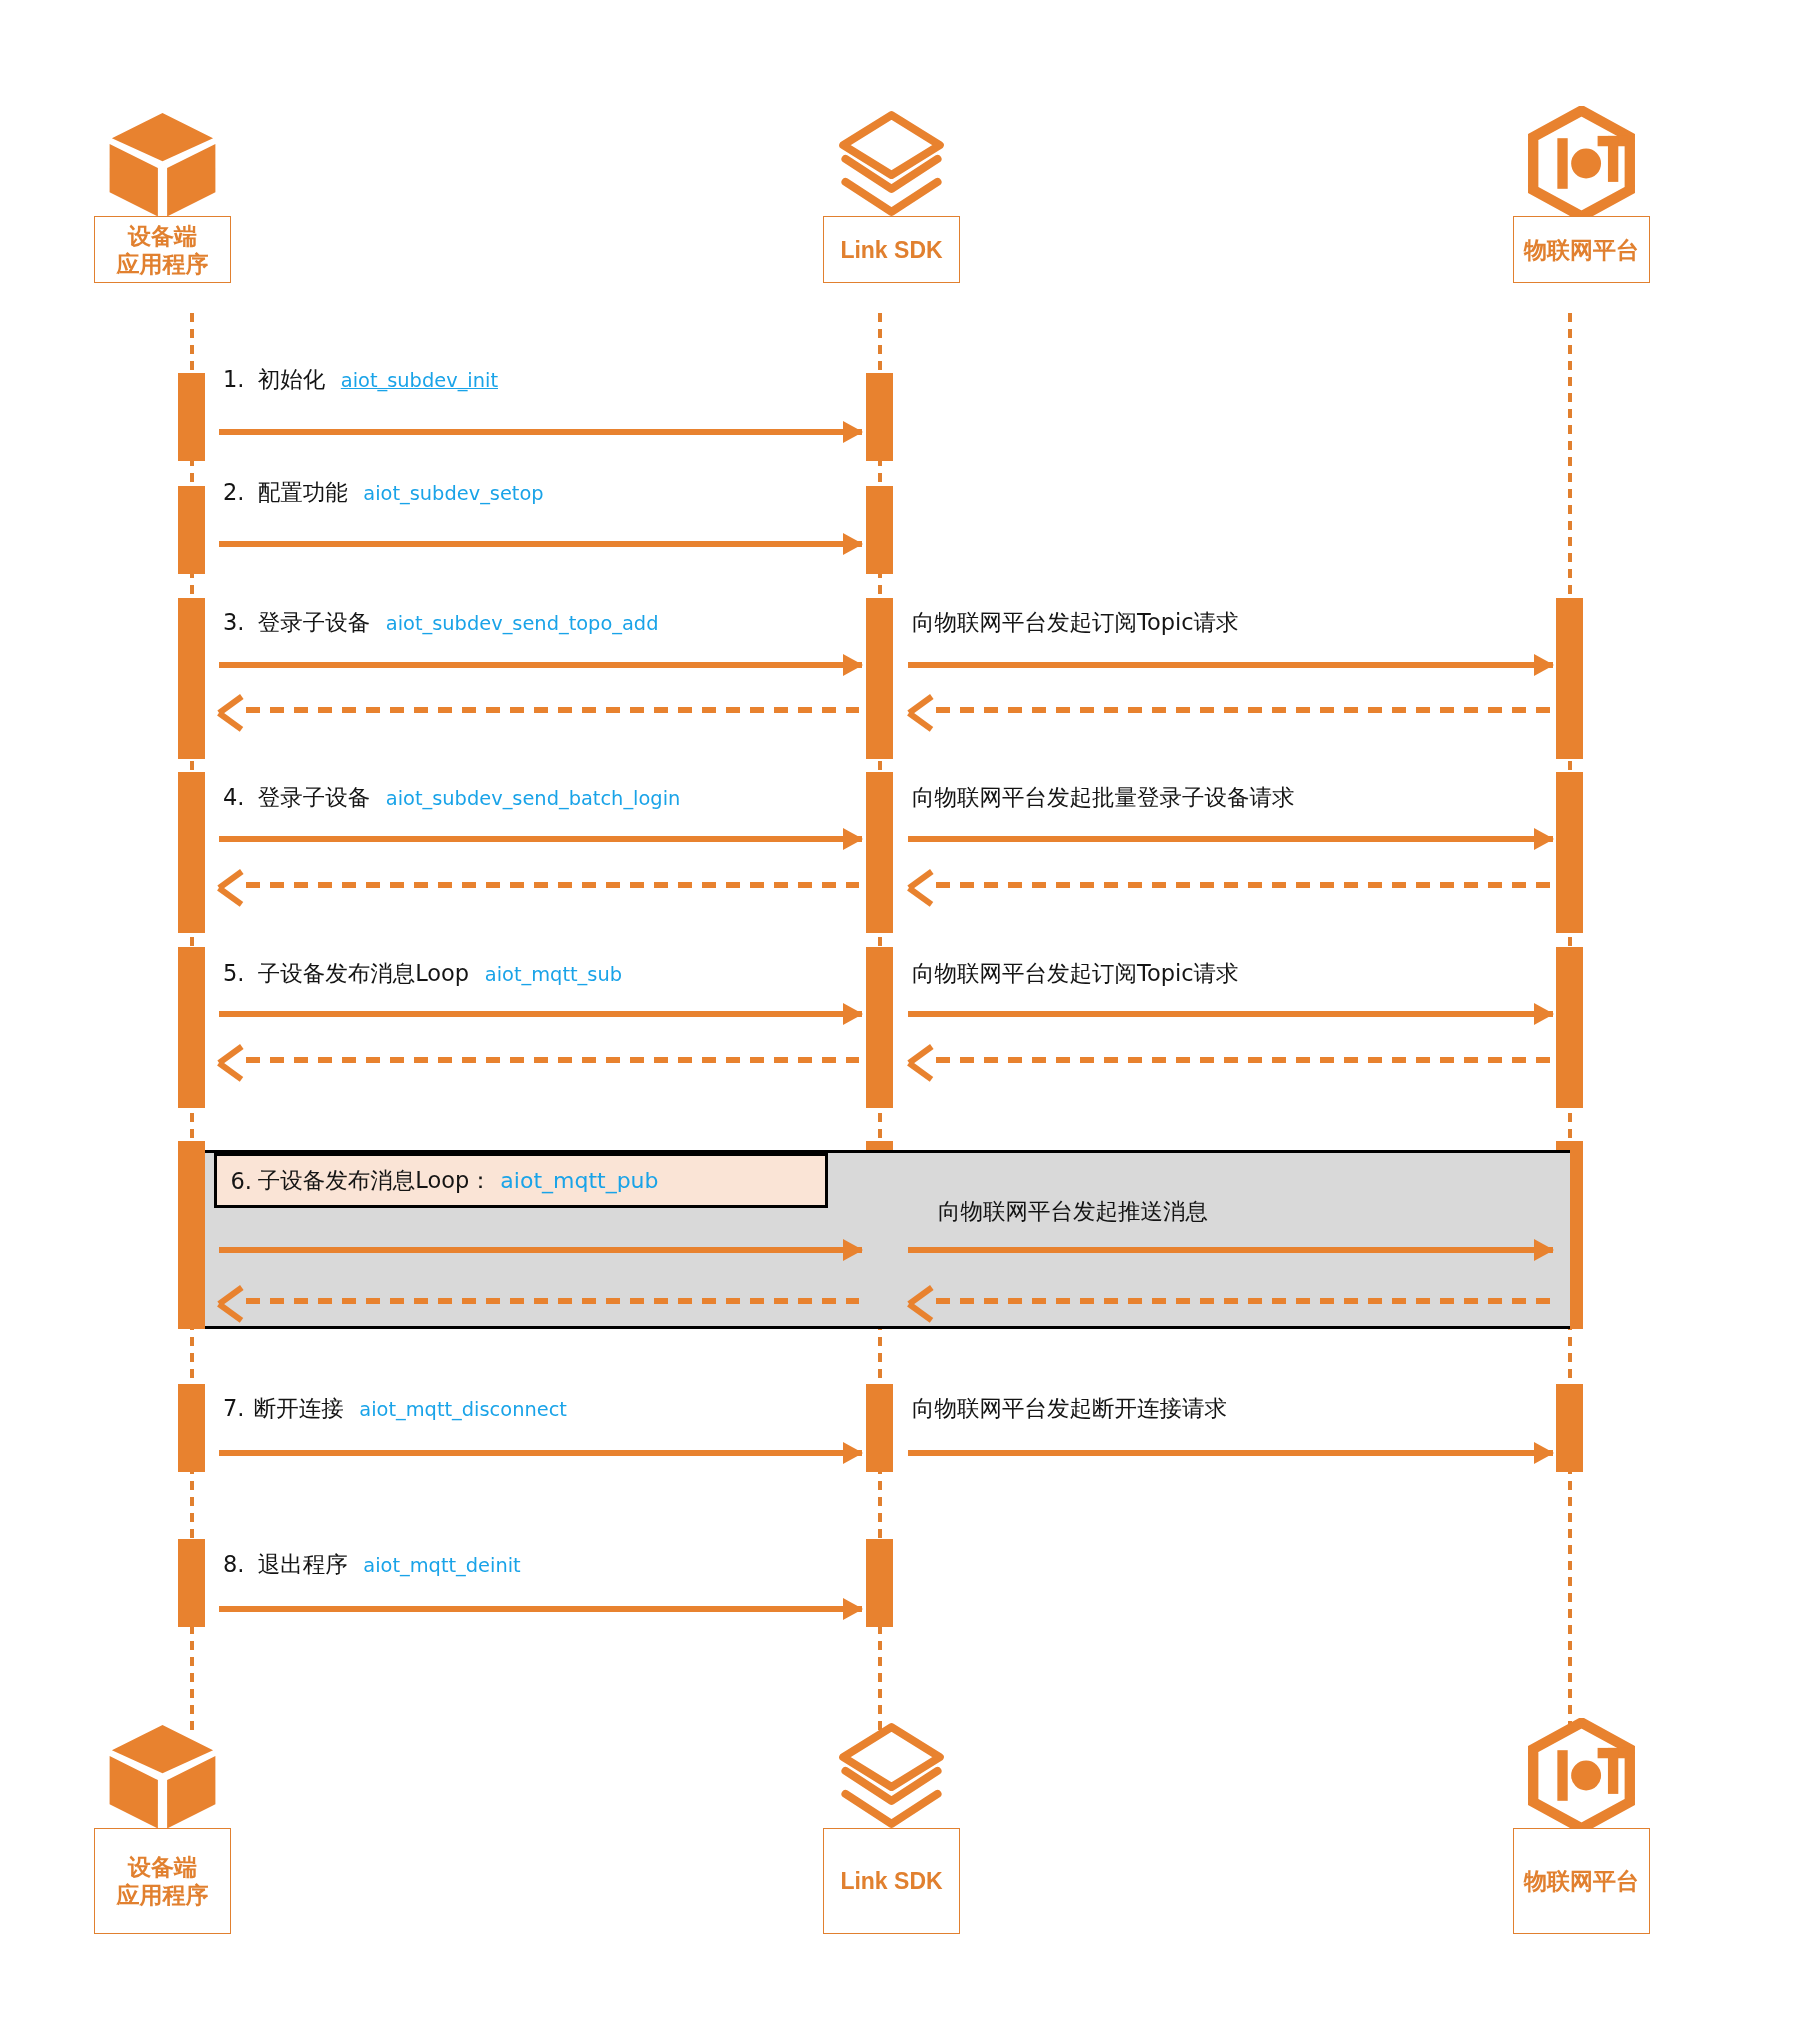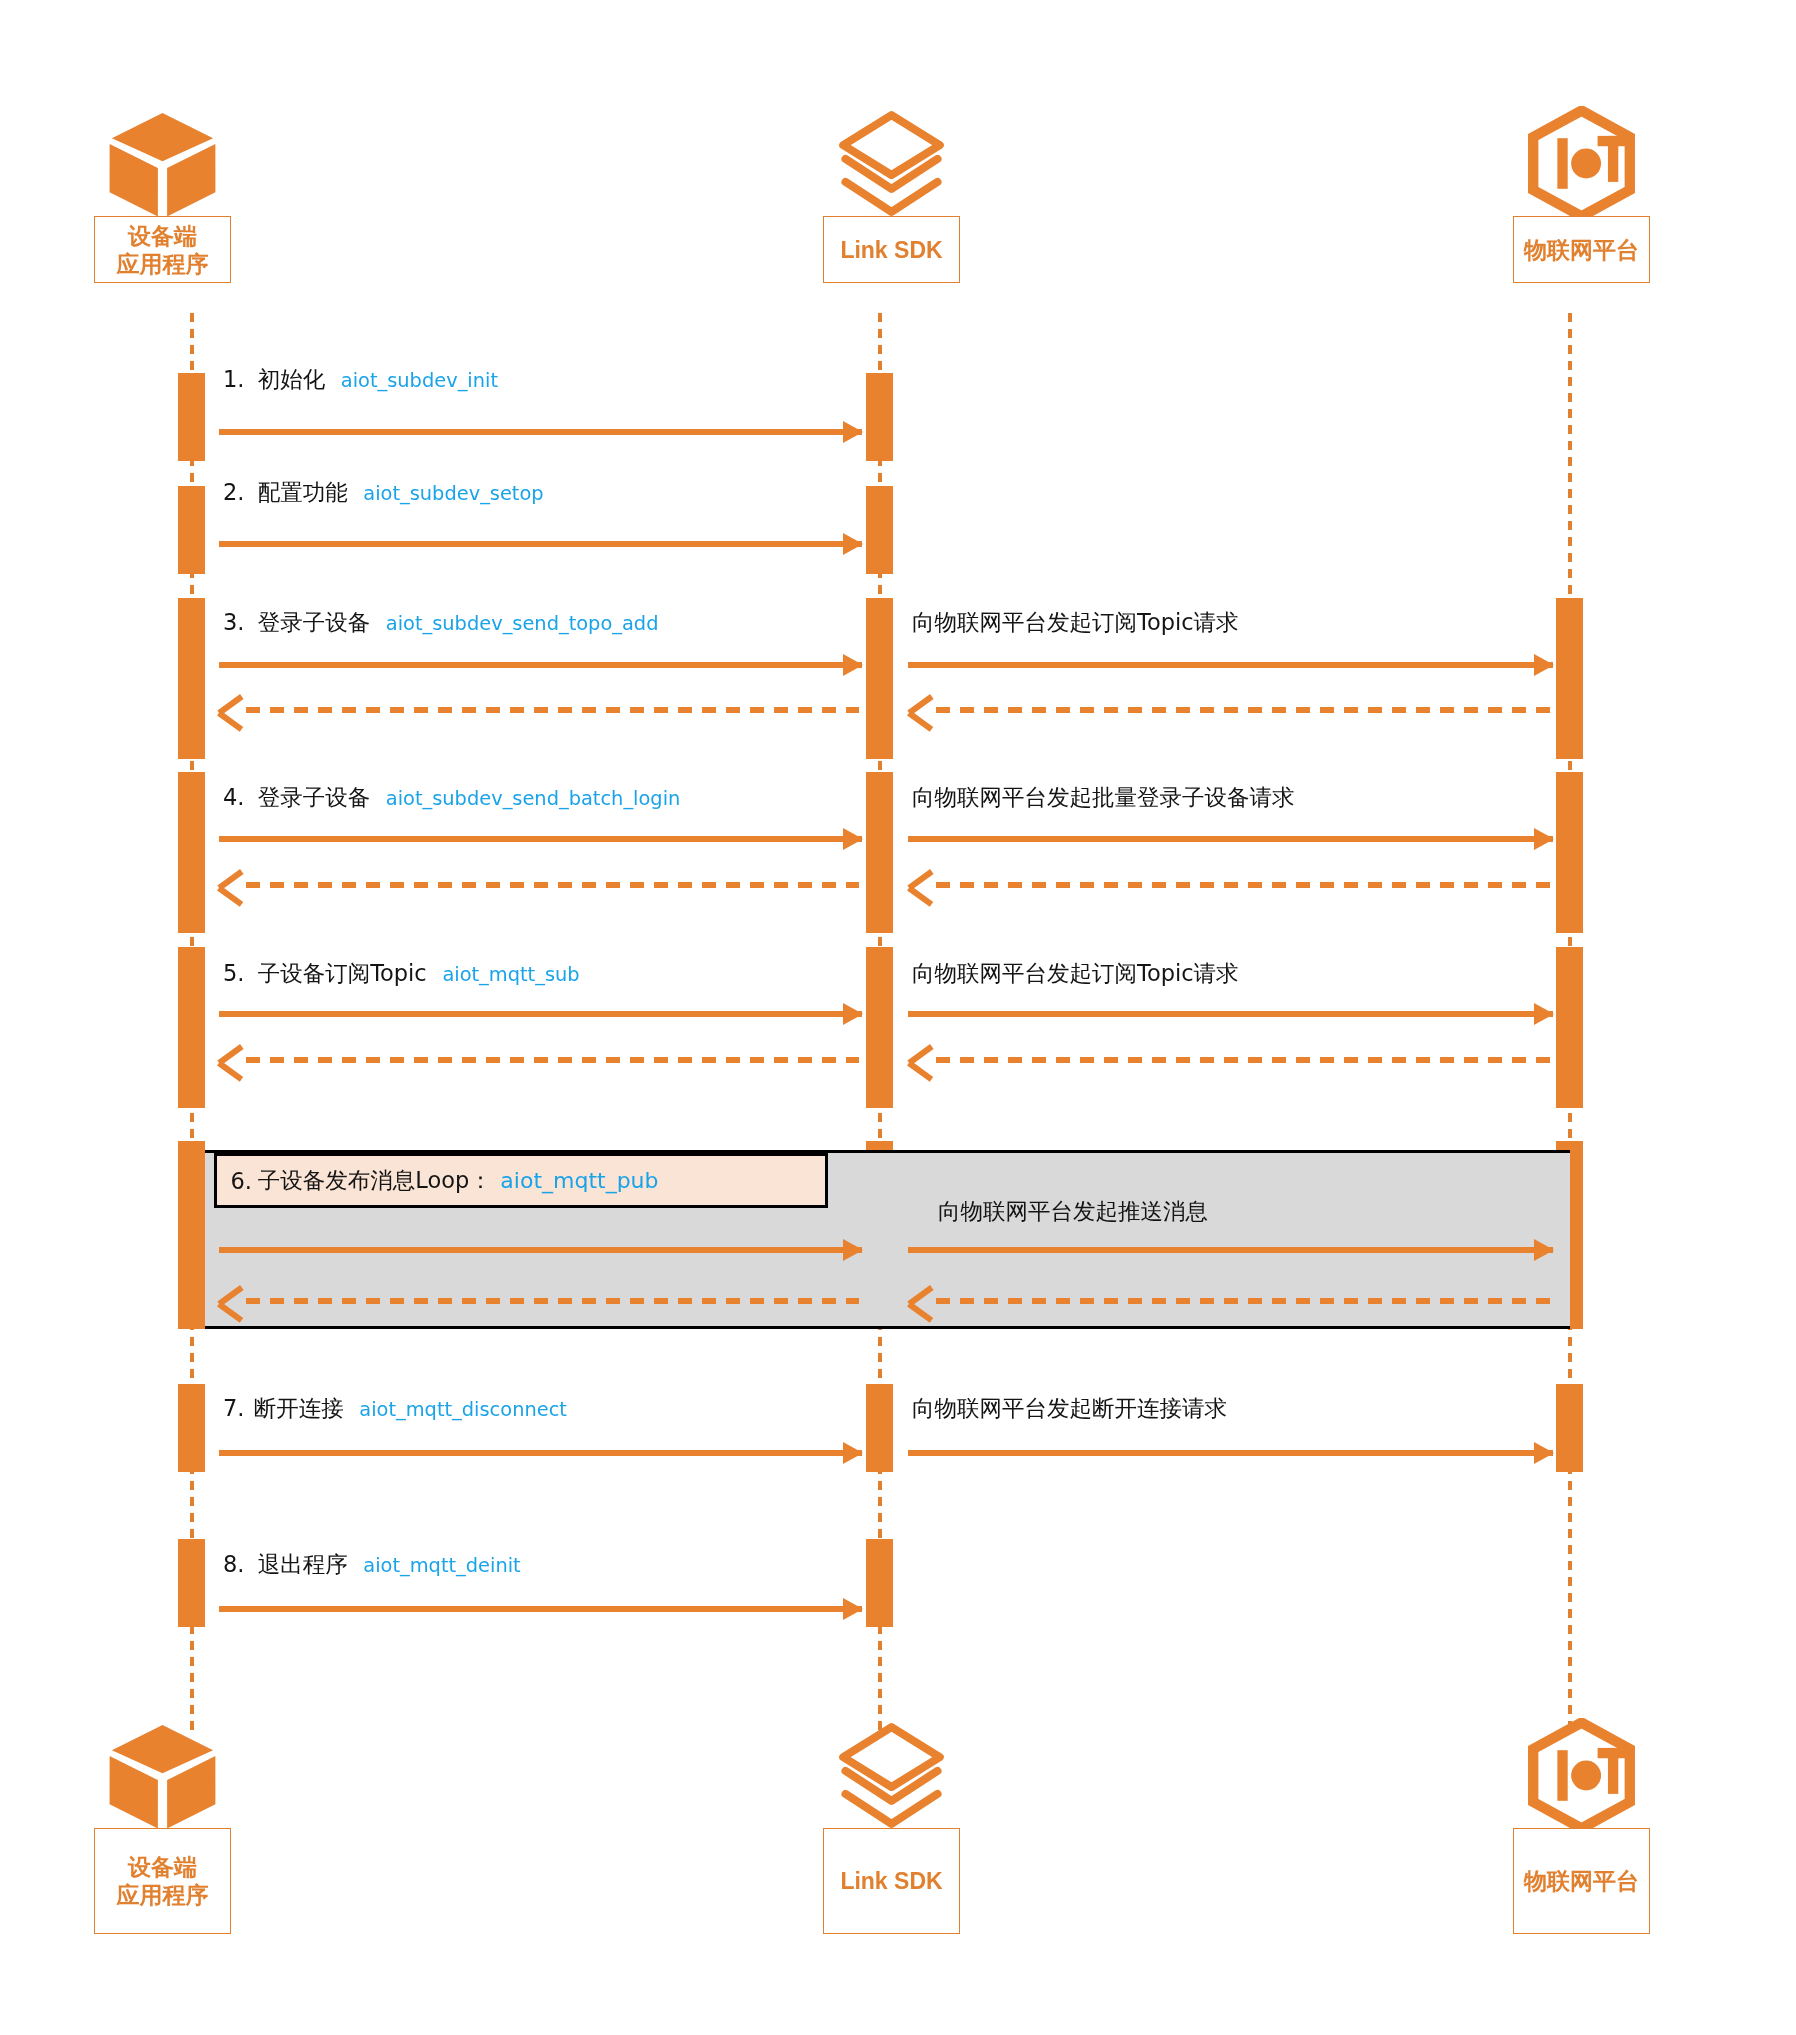--- a/index.html
+++ b/index.html
@@ -127,21 +127,21 @@
       <rect x="73" y="26" width="9" height="40" fill="#E8822F"></rect>
     </svg>
     <div class="actor-box" style="width:137px;height:67px;margin-top:-4.9px;font-size:23px;">
       <span class="ln">物联网平台</span>
     </div>
   </div>
 
   <div class="msg" style="left:223px;top:364px;">
     <span>1.</span>
     <span style="margin-left: 6px;">初始化</span>
-    <span class="api" style="margin-left: 8.5px;">aiot_subdev_init</span>
+    <span class="api" style="margin-left: 8.5px; text-decoration: underline;">aiot_subdev_init</span>
   </div>
   <div class="arrow right" style="left:219px;top:429px;width:643px;">
     <div class="shaft" style="width:643px;"></div>
       <div class="head"></div>
   </div>
 
   <div class="msg" style="left:223px;top:477px;">
     <span>2.</span>
     <span style="margin-left: 6px;">配置功能</span>
     <span class="api" style="margin-left: 8.5px; text-align: right;">aiot_subdev_setop</span>
@@ -196,21 +196,21 @@
     <div class="shaft" style="width:645px;"></div>
       <div class="head"></div>
   </div>
   <div class="arrow dashed left" style="left:936px;top:882px;width:614px;">
     <div class="shaft" style="width:614px;"></div>
     <div class="vhead" style="left:-27px;top:-11.5px;"></div>
   </div>
 
   <div class="msg" style="left:223px;top:958px;">
     <span>5.</span>
-    <span style="margin-left: 6px;">子设备订阅Topic</span>
+    <span style="margin-left: 6px;">子设备发布消息Loop</span>
     <span class="api" style="margin-left: 8.5px;">aiot_mqtt_sub</span>
   </div>
   <div class="arrow right" style="left:219px;top:1011px;width:643px;">
     <div class="shaft" style="width:643px;"></div>
       <div class="head"></div>
   </div>
   <div class="arrow dashed left" style="left:246px;top:1057px;width:613px;">
     <div class="shaft" style="width:613px;"></div>
     <div class="vhead" style="left:-27px;top:-11.5px;"></div>
   </div>

